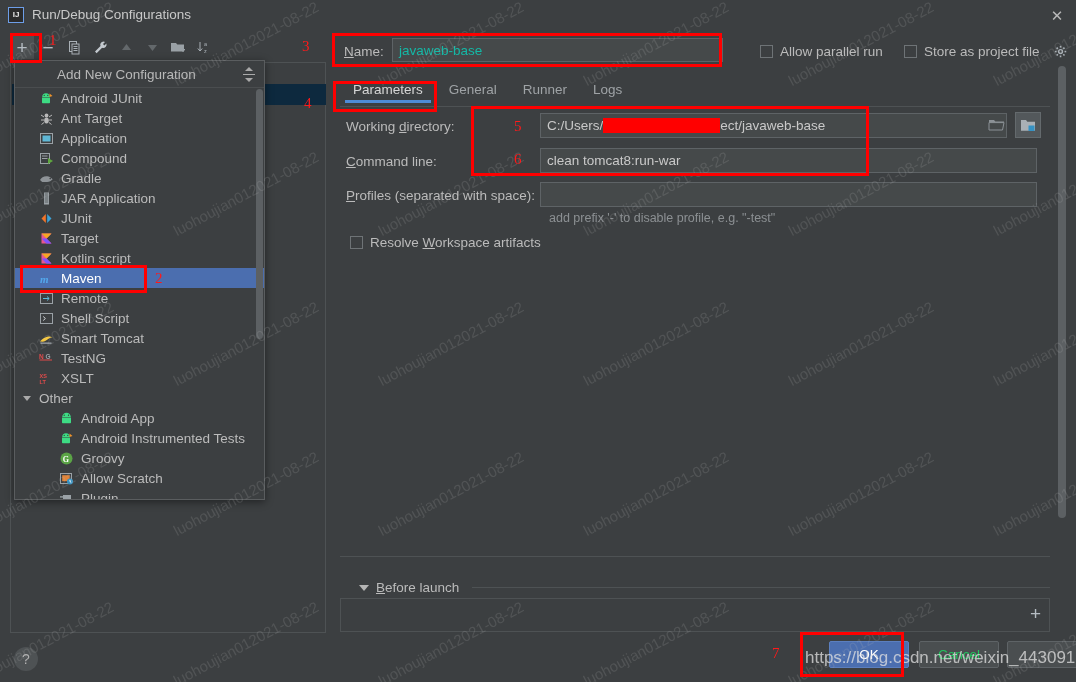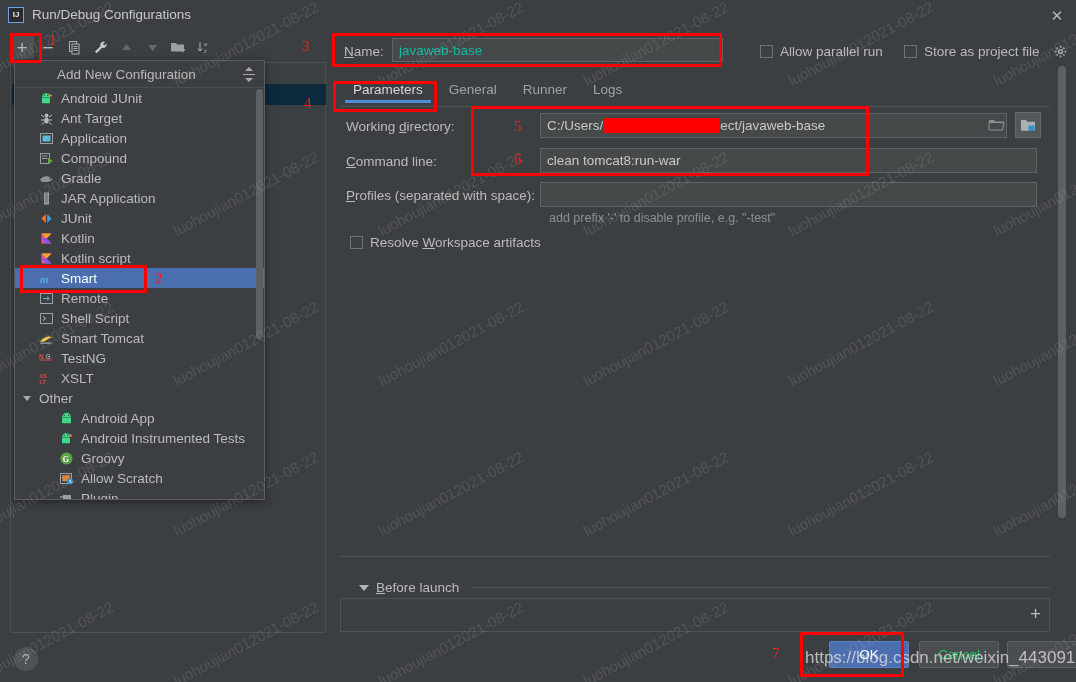--- a/index.html
+++ b/index.html
@@ -416,39 +416,39 @@
           <span>JUnit</span>
         </div>
         <div class="pitem">
           <span class="pico">
             <svg width="15" height="15" viewBox="0 0 15 15">
               <path d="M2.5 2.5h10l-5 5 5 5h-10z" fill="#e8568f"></path>
               <path d="M2.5 2.5h10l-5 5z" fill="#f5a623"></path>
               <path d="M2.5 7.5l5 5h5l-5-5z" fill="#7f52ff"></path>
             </svg>
           </span>
-          <span>Kotlin</span>
+          <span>Target</span>
         </div>
         <div class="pitem">
           <span class="pico">
             <svg width="15" height="15" viewBox="0 0 15 15">
               <path d="M2.5 2.5h10l-5 5 5 5h-10z" fill="#e8568f"></path>
               <path d="M2.5 2.5h10l-5 5z" fill="#f5a623"></path>
               <path d="M2.5 7.5l5 5h5l-5-5z" fill="#7f52ff"></path>
             </svg>
           </span>
           <span>Kotlin script</span>
         </div>
         <div class="pitem selected">
           <span class="pico">
             <svg width="15" height="15" viewBox="0 0 15 15">
               <text x="1" y="11.5" font-size="11" font-style="italic" font-weight="bold" fill="#52a8ec" font-family="Liberation Serif, serif">m</text>
             </svg>
           </span>
-          <span>Smart</span>
+          <span>Maven</span>
         </div>
         <div class="pitem">
           <span class="pico">
             <svg width="15" height="15" viewBox="0 0 15 15">
               <rect x="1.5" y="2.5" width="12" height="10" fill="none" stroke="#9aa1a6"></rect>
               <path d="M4 7.5h6M8 5.5l2.2 2-2.2 2" stroke="#5fb8d6" fill="none"></path>
             </svg>
           </span>
           <span>Remote</span>
         </div>

